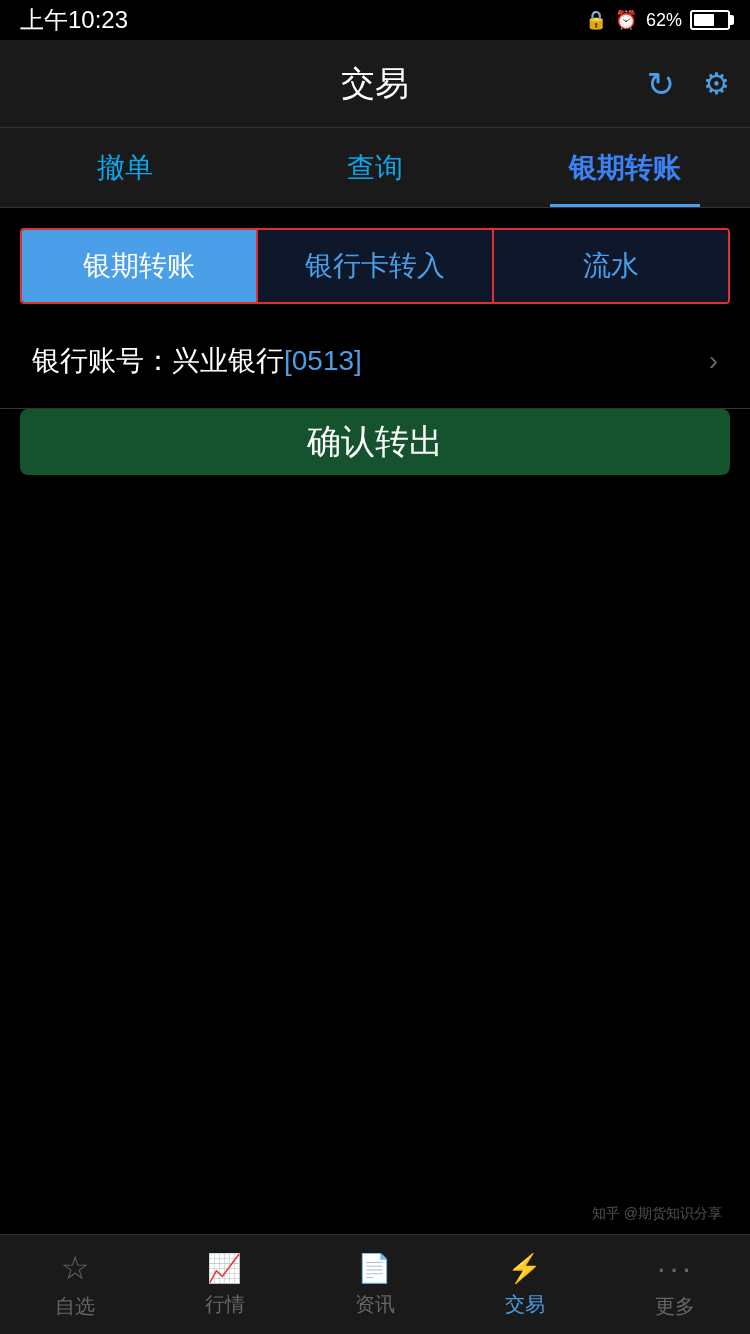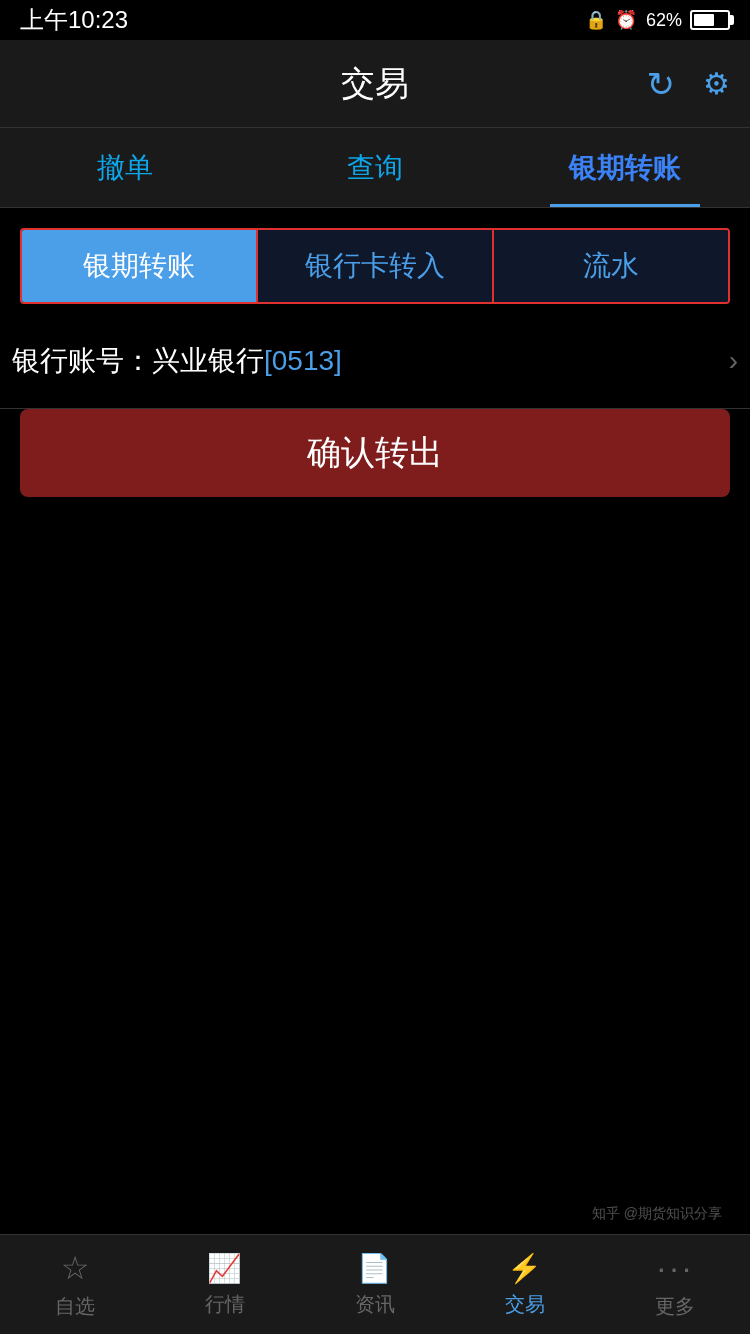--- a/index.html
+++ b/index.html
@@ -152,21 +152,21 @@
     .sub-tab.active {
       background: #4a9fe8;
       color: #fff;
     }
 
     
     .bank-row {
       display: flex;
       align-items: center;
       justify-content: space-between;
-      padding: 28px 12px;
+      padding: 28px 32px;
       border-bottom: 1px solid #333;
       margin-top: 10px;
     }
     .bank-row-text {
       font-size: 28px;
       color: #fff;
     }
     .bank-row-text .blue {
       color: #4a9fe8;
     }
@@ -197,22 +197,22 @@
       outline: none;
       color: #fff;
       font-size: 28px;
       padding-left: 10px;
     }
 
     
     .confirm-btn {
       margin: 0 20px;
       width: calc(100% - 40px);
-      height: 88px;
-      background: #7f1d1d;
+      height: 66px;
+      background: #14532d;
       border: none;
       border-radius: 8px;
       color: #fff;
       font-size: 34px;
       cursor: pointer;
       display: flex;
       align-items: center;
       justify-content: center;
     }
 

